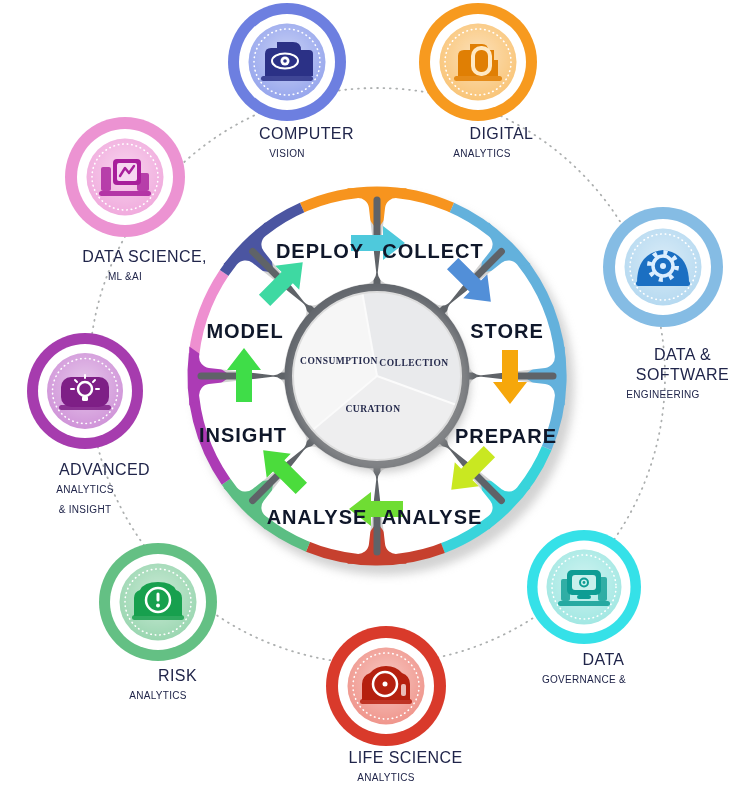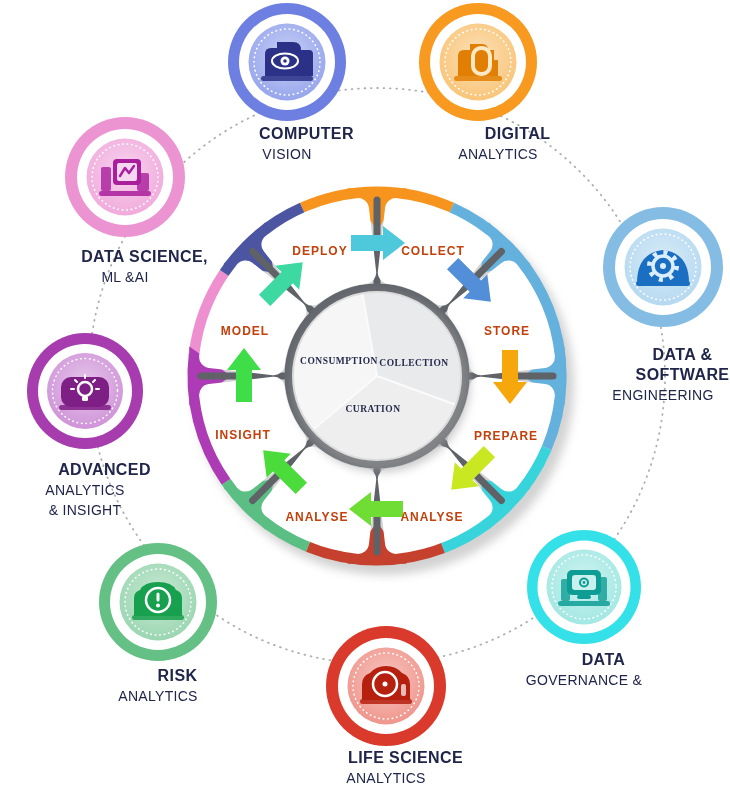--- a/index.html
+++ b/index.html
@@ -1,24 +1,24 @@
 <!DOCTYPE html>
 <html><head>
 <meta charset="utf-8">
 <style>
   html,body{margin:0;padding:0;background:#ffffff;}
   #stage{position:relative;width:730px;height:791px;background:#ffffff;overflow:hidden;
          font-family:"Liberation Sans",sans-serif;}
   svg{position:absolute;left:0;top:0;}
   .lbl{position:absolute;transform:translateX(-50%);text-align:center;color:#20254A;
        line-height:20px;white-space:nowrap;}
-  .lbl .b{font-weight:700;font-size:16px;letter-spacing:.4px;display:block;padding-left:39px;}
-  .lbl .r{font-weight:400;font-size:14px;letter-spacing:.3px;display:block;}
-  .stage-lbl{position:absolute;transform:translate(-50%,-50%);color:#c2410c;font-weight:700;
-       font-size:12px;letter-spacing:1px;white-space:nowrap;}
+  .lbl .b{font-weight:400;font-size:16px;letter-spacing:.4px;display:block;padding-left:39px;}
+  .lbl .r{font-weight:400;font-size:10px;letter-spacing:.3px;display:block;}
+  .stage-lbl{position:absolute;transform:translate(-50%,-50%);color:#0f172a;font-weight:700;
+       font-size:20px;letter-spacing:1px;white-space:nowrap;}
   .hub-lbl{position:absolute;transform:translate(-50%,-50%);color:#262B4D;font-weight:700;
        font-size:9.5px;letter-spacing:.5px;white-space:nowrap;font-family:Liberation Serif, serif;}
 </style>
 </head>
 <body>
 
 <div id="stage">
 
 <svg width="730" height="791" viewBox="0 0 730 791">
   <defs>
@@ -255,21 +255,21 @@
 <div class="stage-lbl" style="left:245px;top:331px">MODEL</div>
 
 <div class="hub-lbl" style="left:339px;top:361px">CONSUMPTION</div>
 <div class="hub-lbl" style="left:414px;top:363px">COLLECTION</div>
 <div class="hub-lbl" style="left:373px;top:409px">CURATION</div>
 
 <div class="lbl" style="left:287px;top:124px">
   <span class="b">COMPUTER</span>
   <span class="r">VISION</span>
 </div>
-<div class="lbl" style="left:498px;top:124px">
+<div class="lbl" style="left:482px;top:124px">
   <span class="b">DIGITAL</span>
   <span class="r">ANALYTICS</span>
 </div>
 <div class="lbl" style="left:663px;top:345px">
   <span class="b">DATA &amp;</span>
   <span class="b">SOFTWARE</span>
   <span class="r">ENGINEERING</span>
 </div>
 <div class="lbl" style="left:125px;top:247px">
   <span class="b">DATA SCIENCE,</span>

